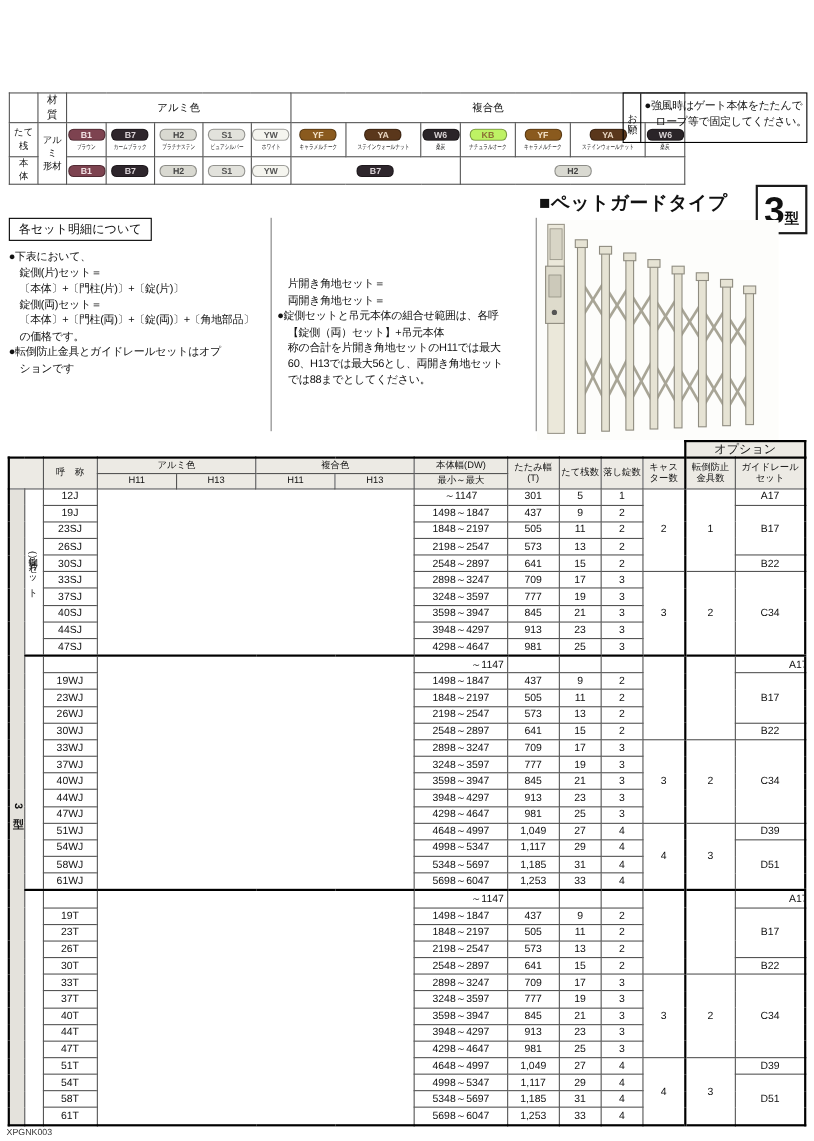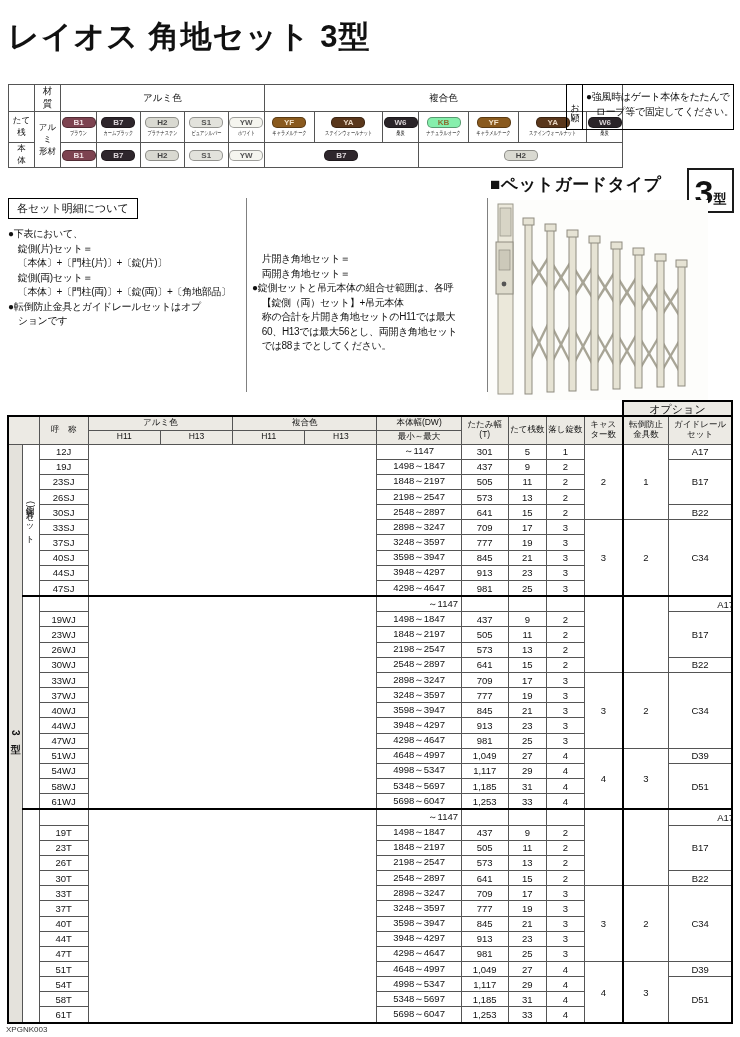--- a/index.html
+++ b/index.html
@@ -54,21 +54,20 @@
   .mtable td.cname { font-size:9.5px; }
   .mtable tr.gstart > td { border-top:2px solid #000;padding-left:48px; }
   .mtable td.optl { border-left:2px solid #000; }
   .footer-code { position:absolute; left:6px; top:1025px; font-size:8px; color:#333; }
 </style>
 </head>
 <body>
 
 <div class="page">
 
-  <div class="title">レイオス 角地セット 3型</div>
 
   <table class="ctable">
     <colgroup>
       <col style="width:26px">
         <col style="width:26px">
       <col style="width:36px">
         <col style="width:36px">
         <col style="width:36px">
         <col style="width:36px">
         <col style="width:36px">
@@ -116,21 +115,21 @@
           </td>
       <td>
             <div class="chip" style="background: rgb(90, 55, 27); color: rgb(232, 213, 192);">YA</div>
             <div class="chipname">ステインウォールナット</div>
           </td>
       <td>
             <div class="chip" style="background: rgb(42, 36, 40); color: rgb(216, 210, 212);">W6</div>
             <div class="chipname">桑炭</div>
           </td>
       <td>
-            <div class="chip" style="background: #86efac; color: rgb(138, 111, 53);">KB</div>
+            <div class="chip" style="background: #bef264; color: rgb(138, 111, 53);">KB</div>
             <div class="chipname">ナチュラルオーク</div>
           </td>
       <td>
             <div class="chip" style="background: rgb(138, 90, 30); color: rgb(243, 226, 200);">YF</div>
             <div class="chipname">キャラメルチーク</div>
           </td>
       <td>
             <div class="chip" style="background: rgb(90, 55, 27); color: rgb(232, 213, 192);">YA</div>
             <div class="chipname">ステインウォールナット</div>
           </td>
@@ -172,20 +171,21 @@
   </div>
 
   <div class="notes-left">
     <div class="notes-head">各セット明細について</div>
     <div class="nlines">
         <div>●下表において、</div>
         <div>　錠側(片)セット＝</div>
         <div>　〔本体〕+〔門柱(片)〕+〔錠(片)〕</div>
         <div>　錠側(両)セット＝</div>
         <div>　〔本体〕+〔門柱(両)〕+〔錠(両)〕+〔角地部品〕</div>
+        <div>　の価格です。</div>
         <div>●転倒防止金具とガイドレールセットはオプ</div>
         <div>　ションです</div>
       </div>
   </div>
   <div class="vrule" style="left:246px"></div>
 
   <div class="notes-mid nlines">
       <div>　片開き角地セット＝</div>
       <div>　両開き角地セット＝</div>
       <div>●錠側セットと吊元本体の組合せ範囲は、各呼</div>

